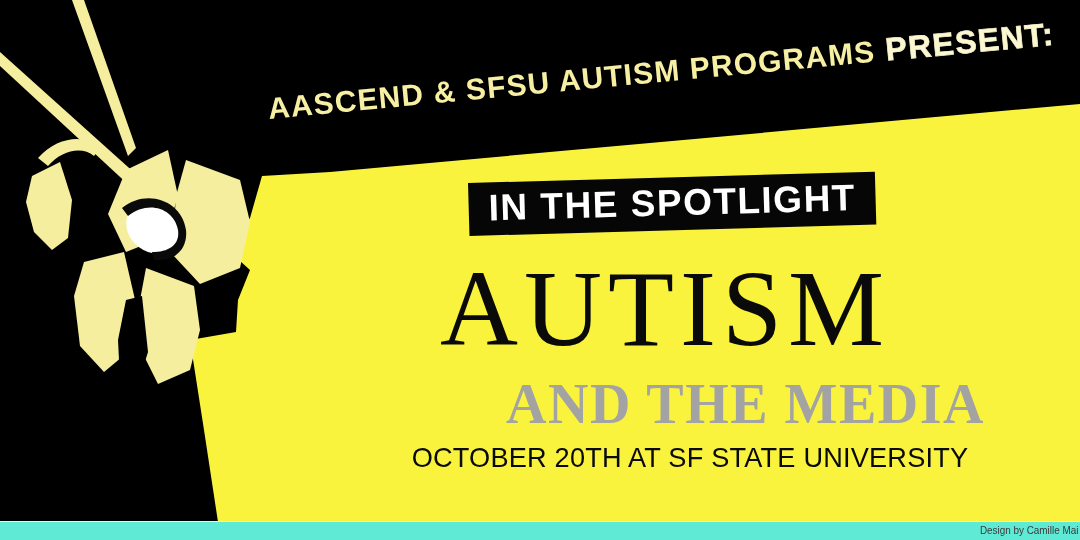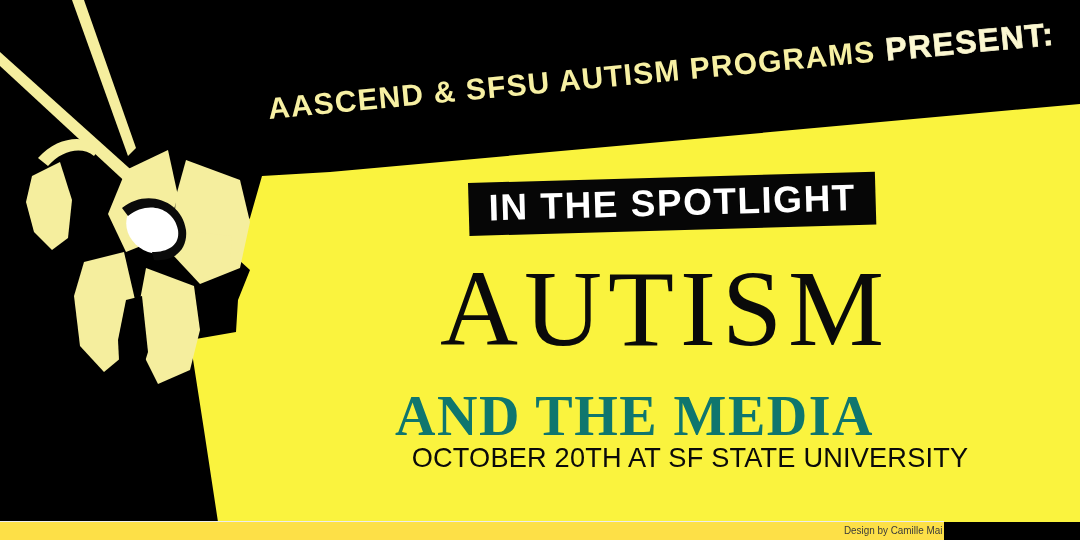--- a/index.html
+++ b/index.html
@@ -94,28 +94,28 @@
     font-size: 108px;
     font-weight: normal;
     letter-spacing: 6px;
     color: #0A0A0A;
     line-height: 1;
     white-space: nowrap;
   }
   .title-sub {
     position: absolute;
     left: 395px;
-    top: 388px;
+    top: 376px;
     width: 590px;
-    text-align: left;
+    text-align: right;
     font-family: "Liberation Serif", serif;
     font-size: 56px;
     font-weight: bold;
     letter-spacing: 1.5px;
-    color: #0f766e;
+    color: #a3a3a3;
     line-height: 1;
     white-space: nowrap;
   }
   .title-date {
     position: absolute;
     left: 400px;
     top: 444px;
     width: 580px;
     text-align: center;
     font-family: "Liberation Sans", sans-serif;
@@ -126,23 +126,23 @@
     line-height: 1;
     white-space: nowrap;
     transform: scaleX(0.97);
   }
 
   
   .credit-strip {
     position: absolute;
     left: 0;
     bottom: 0;
-    width: 944px;
+    width: 1080px;
     height: 18px;
-    background: #fde047;
+    background: #5eead4;
     border-top: 1px solid #EDEDED;
   }
   .credit-text {
     position: absolute;
     right: 2px;
     top: 2px;
     font-family: "Liberation Sans", sans-serif;
     font-size: 11px;
     color: #3A3A3A;
     letter-spacing: 0px;

